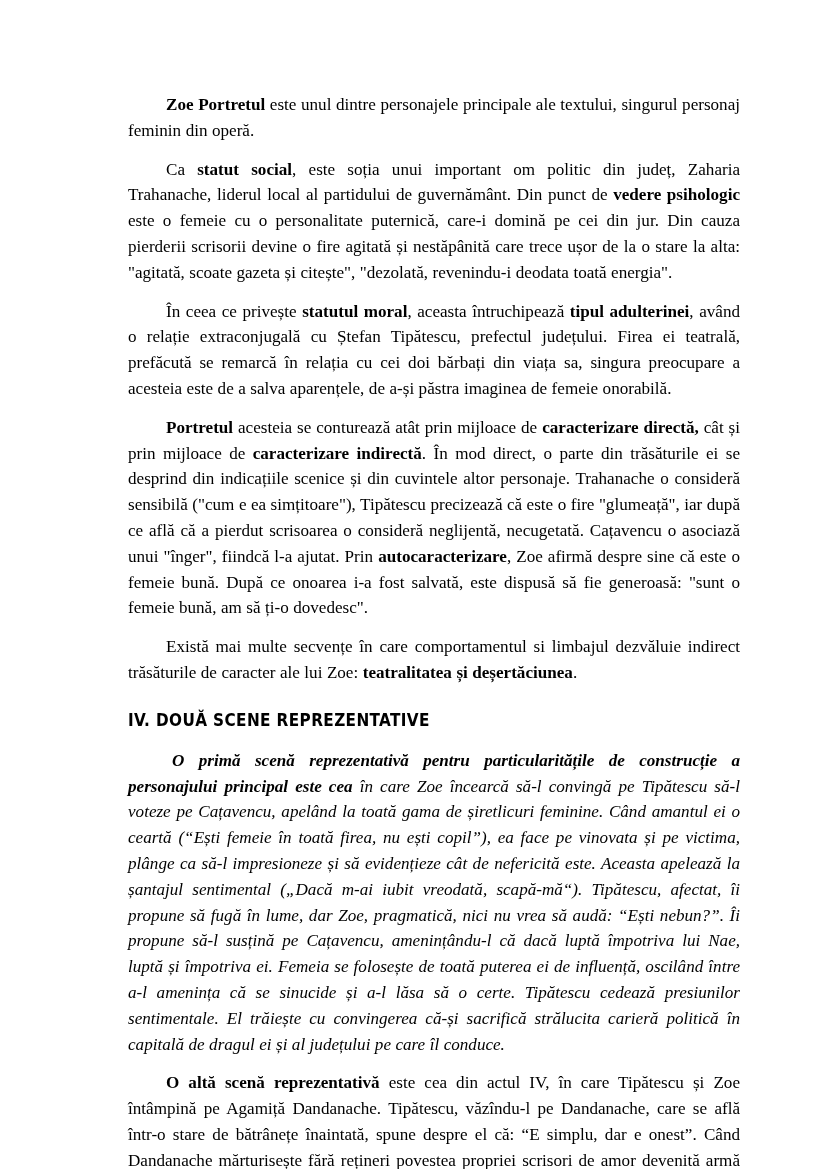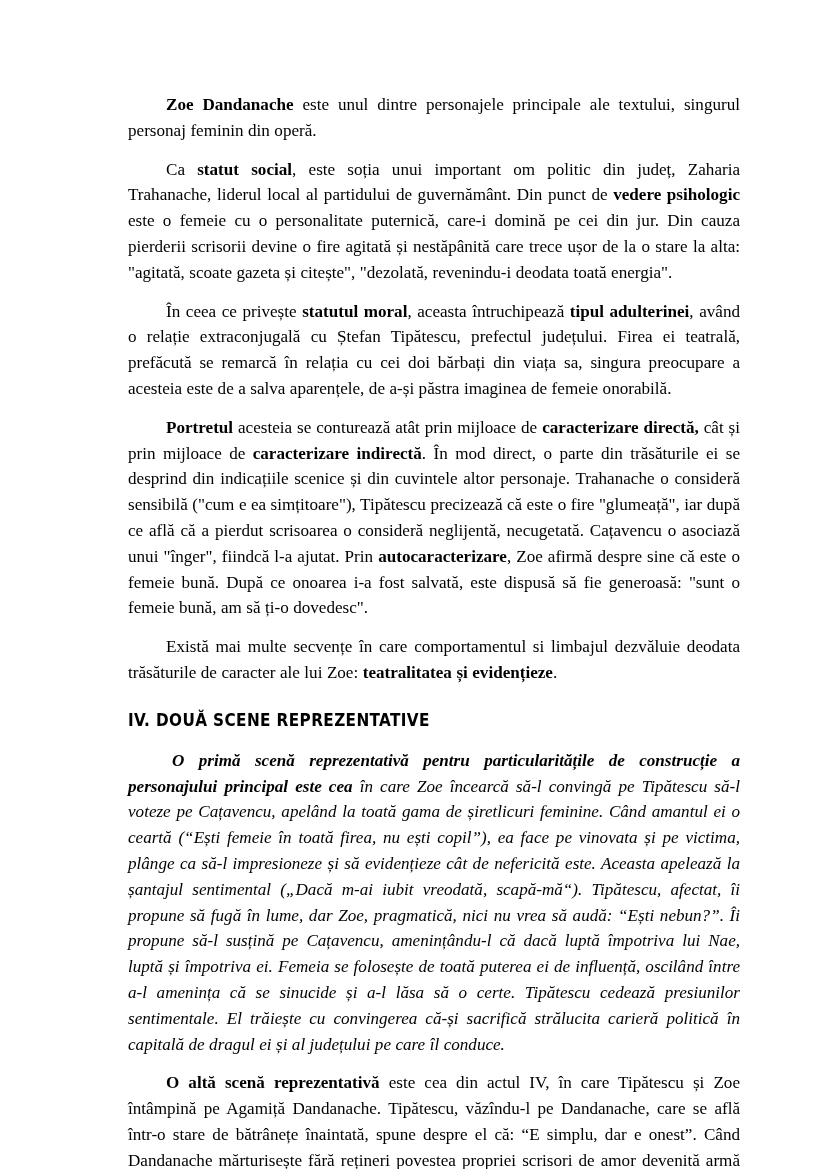--- a/index.html
+++ b/index.html
@@ -56,29 +56,29 @@
     text-indent: 44px;
     font-style: italic;
   }
 </style>
 </head>
 <body>
 
 <div class="page">
   <div class="doc-body">
 
-    <p class="para"><b>Zoe Dandanache</b><span> este unul dintre personajele principale ale textului, singurul personaj feminin din operă.</span></p>
+    <p class="para"><b>Zoe Portretul</b><span> este unul dintre personajele principale ale textului, singurul personaj feminin din operă.</span></p>
 
     <p class="para"><span>Ca </span><b>statut social</b><span>, este soția unui important om politic din județ, Zaharia Trahanache, liderul local al partidului de guvernământ. Din punct de </span><b>vedere psihologic</b><span> este o femeie cu o personalitate puternică, care-i domină pe cei din jur. Din cauza pierderii scrisorii devine o fire agitată și nestăpânită care trece ușor de la o stare la alta: "agitată, scoate gazeta și citește", "dezolată, revenindu-i deodata toată energia".</span></p>
 
     <p class="para"><span>În ceea ce privește </span><b>statutul moral</b><span>, aceasta întruchipează </span><b>tipul adulterinei</b><span>, având o relație extraconjugală cu Ștefan Tipătescu, prefectul județului. Firea ei teatrală, prefăcută se remarcă în relația cu cei doi bărbați din viața sa, singura preocupare a acesteia este de a salva aparențele, de a-și păstra imaginea de femeie onorabilă.</span></p>
 
     <p class="para"><b>Portretul</b><span> acesteia se conturează atât prin mijloace de </span><b>caracterizare directă,</b><span> cât și prin mijloace de </span><b>caracterizare indirectă</b><span>. În mod direct, o parte din trăsăturile ei se desprind  din indicațiile scenice și din cuvintele altor personaje. Trahanache o consideră sensibilă ("cum e ea simțitoare"), Tipătescu precizează că este o fire "glumeață", iar după ce află că a pierdut scrisoarea o consideră neglijentă, necugetată. Cațavencu o asociază unui "înger", fiindcă l-a ajutat. Prin </span><b>autocaracterizare</b><span>, Zoe afirmă despre sine că este o femeie bună. După ce onoarea i-a fost salvată, este dispusă să fie generoasă: "sunt o femeie bună, am să ți-o dovedesc".</span></p>
 
-    <p class="para"><span>Există mai multe secvențe în care comportamentul si limbajul dezvăluie deodata trăsăturile de caracter ale lui Zoe: </span><b>teatralitatea și evidențieze</b><span>.</span></p>
+    <p class="para"><span>Există mai multe secvențe în care comportamentul si limbajul dezvăluie indirect trăsăturile de caracter ale lui Zoe: </span><b>teatralitatea și deșertăciunea</b><span>.</span></p>
 
     <h2 class="section-heading">IV. DOUĂ SCENE REPREZENTATIVE</h2>
 
     <p class="para lead"><b>O primă scenă reprezentativă pentru particularitățile de construcție a personajului principal este cea</b><span> în care Zoe încearcă să-l convingă pe Tipătescu să-l voteze pe Cațavencu, apelând la toată gama de șiretlicuri feminine. Când amantul ei o ceartă (“Ești femeie în toată firea, nu ești copil”), ea face pe vinovata și pe victima, plânge ca să-l impresioneze și să evidențieze cât de nefericită este. Aceasta apelează la șantajul sentimental („Dacă m-ai iubit vreodată, scapă-mă“). Tipătescu, afectat, îi propune să fugă în lume, dar Zoe, pragmatică, nici nu vrea să audă: “Ești nebun?”. Îi propune să-l susțină pe Cațavencu, amenințându-l că dacă luptă împotriva lui Nae, luptă și împotriva ei. Femeia se folosește de toată puterea ei de influență, oscilând între a-l amenința că se sinucide și a-l lăsa să o certe. Tipătescu cedează presiunilor sentimentale. El trăiește cu convingerea că-și sacrifică strălucita carieră politică în capitală de dragul ei și al județului pe care îl conduce.</span></p>
 
     <p class="para"><b>O altă scenă reprezentativă</b><span> este cea din actul IV, în care Tipătescu și Zoe întâmpină pe Agamiță Dandanache. Tipătescu, văzîndu-l pe Dandanache, care se află într-o stare de bătrânețe înaintată, spune despre el că: “E simplu, dar e onest”. Când Dandanache mărturisește fără rețineri povestea propriei scrisori de amor devenită armă de șantaj, Tipătescu și Zoe sunt bulversați. Dandanache e mai canalie decât Cațavencu, pentru că nu și-a pus nicio clipă problema înapoierii scrisorii. După ce o liniștește pe Zoe de dragul aparențelor, Tipătescu are un monolog în care conștientizează deșertăciunea luptei sale cu Cațavencu: “Iaca pentru cine sacrific atâta vreme</span></p>
 
   </div>
 </div>
 

